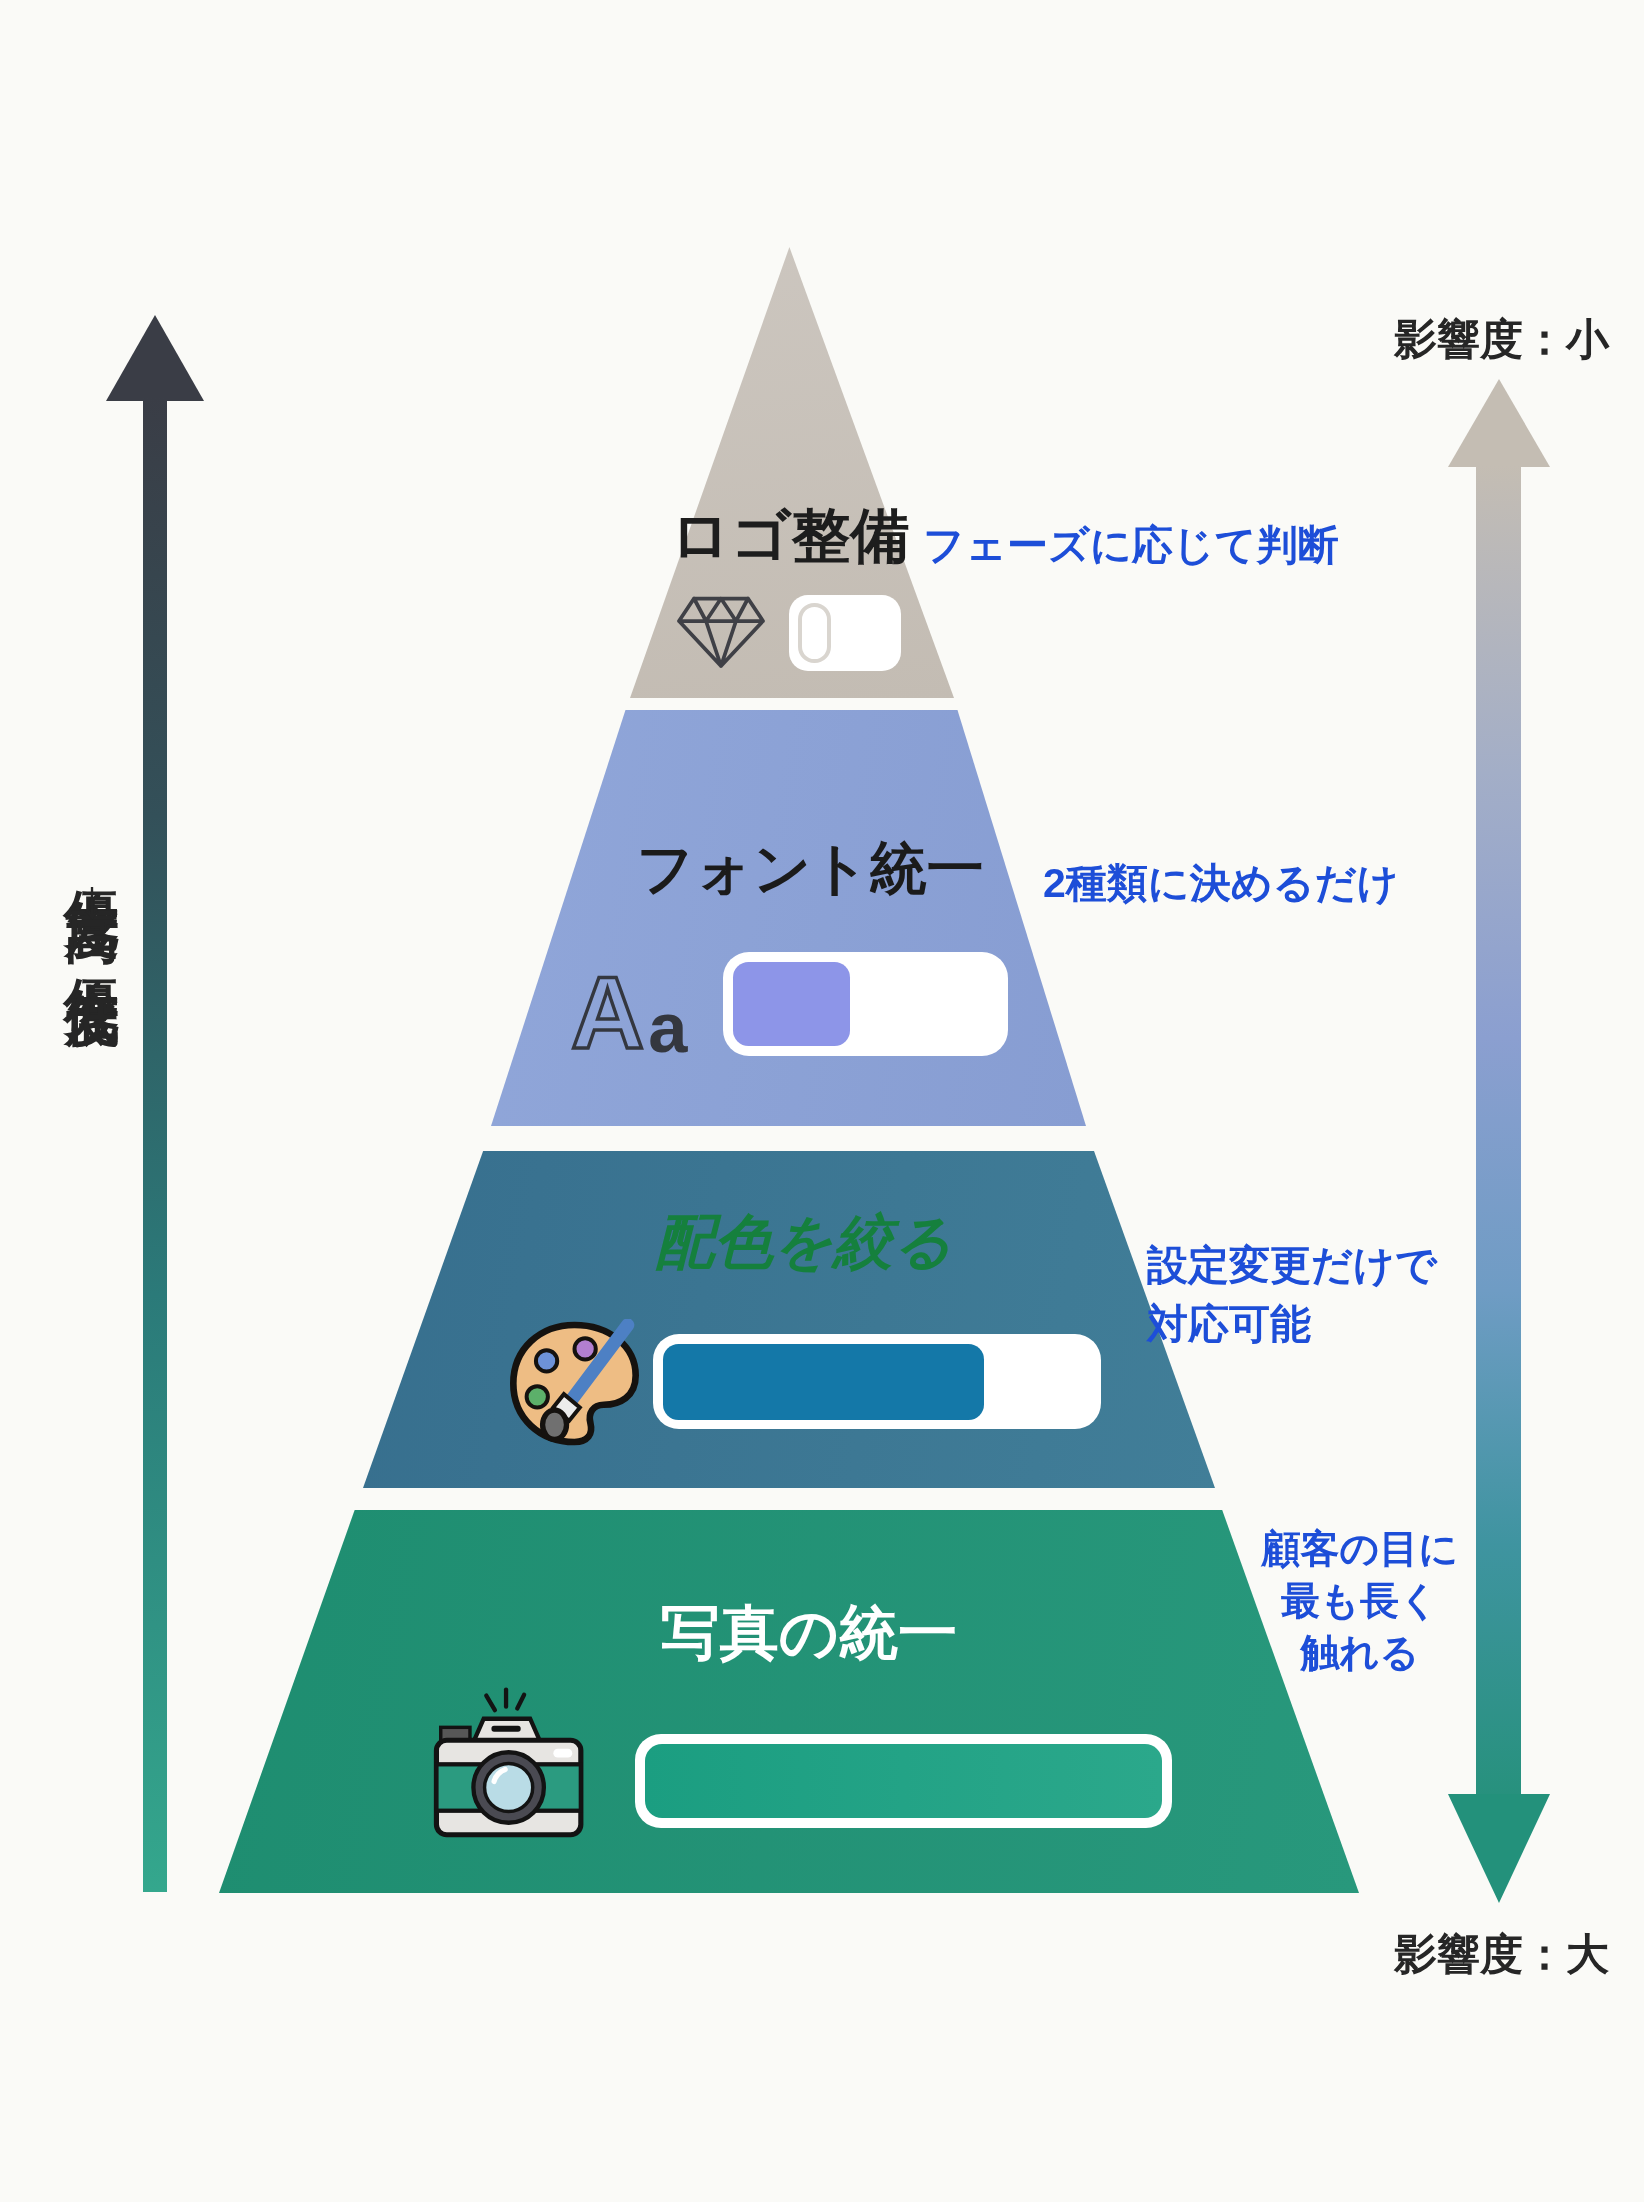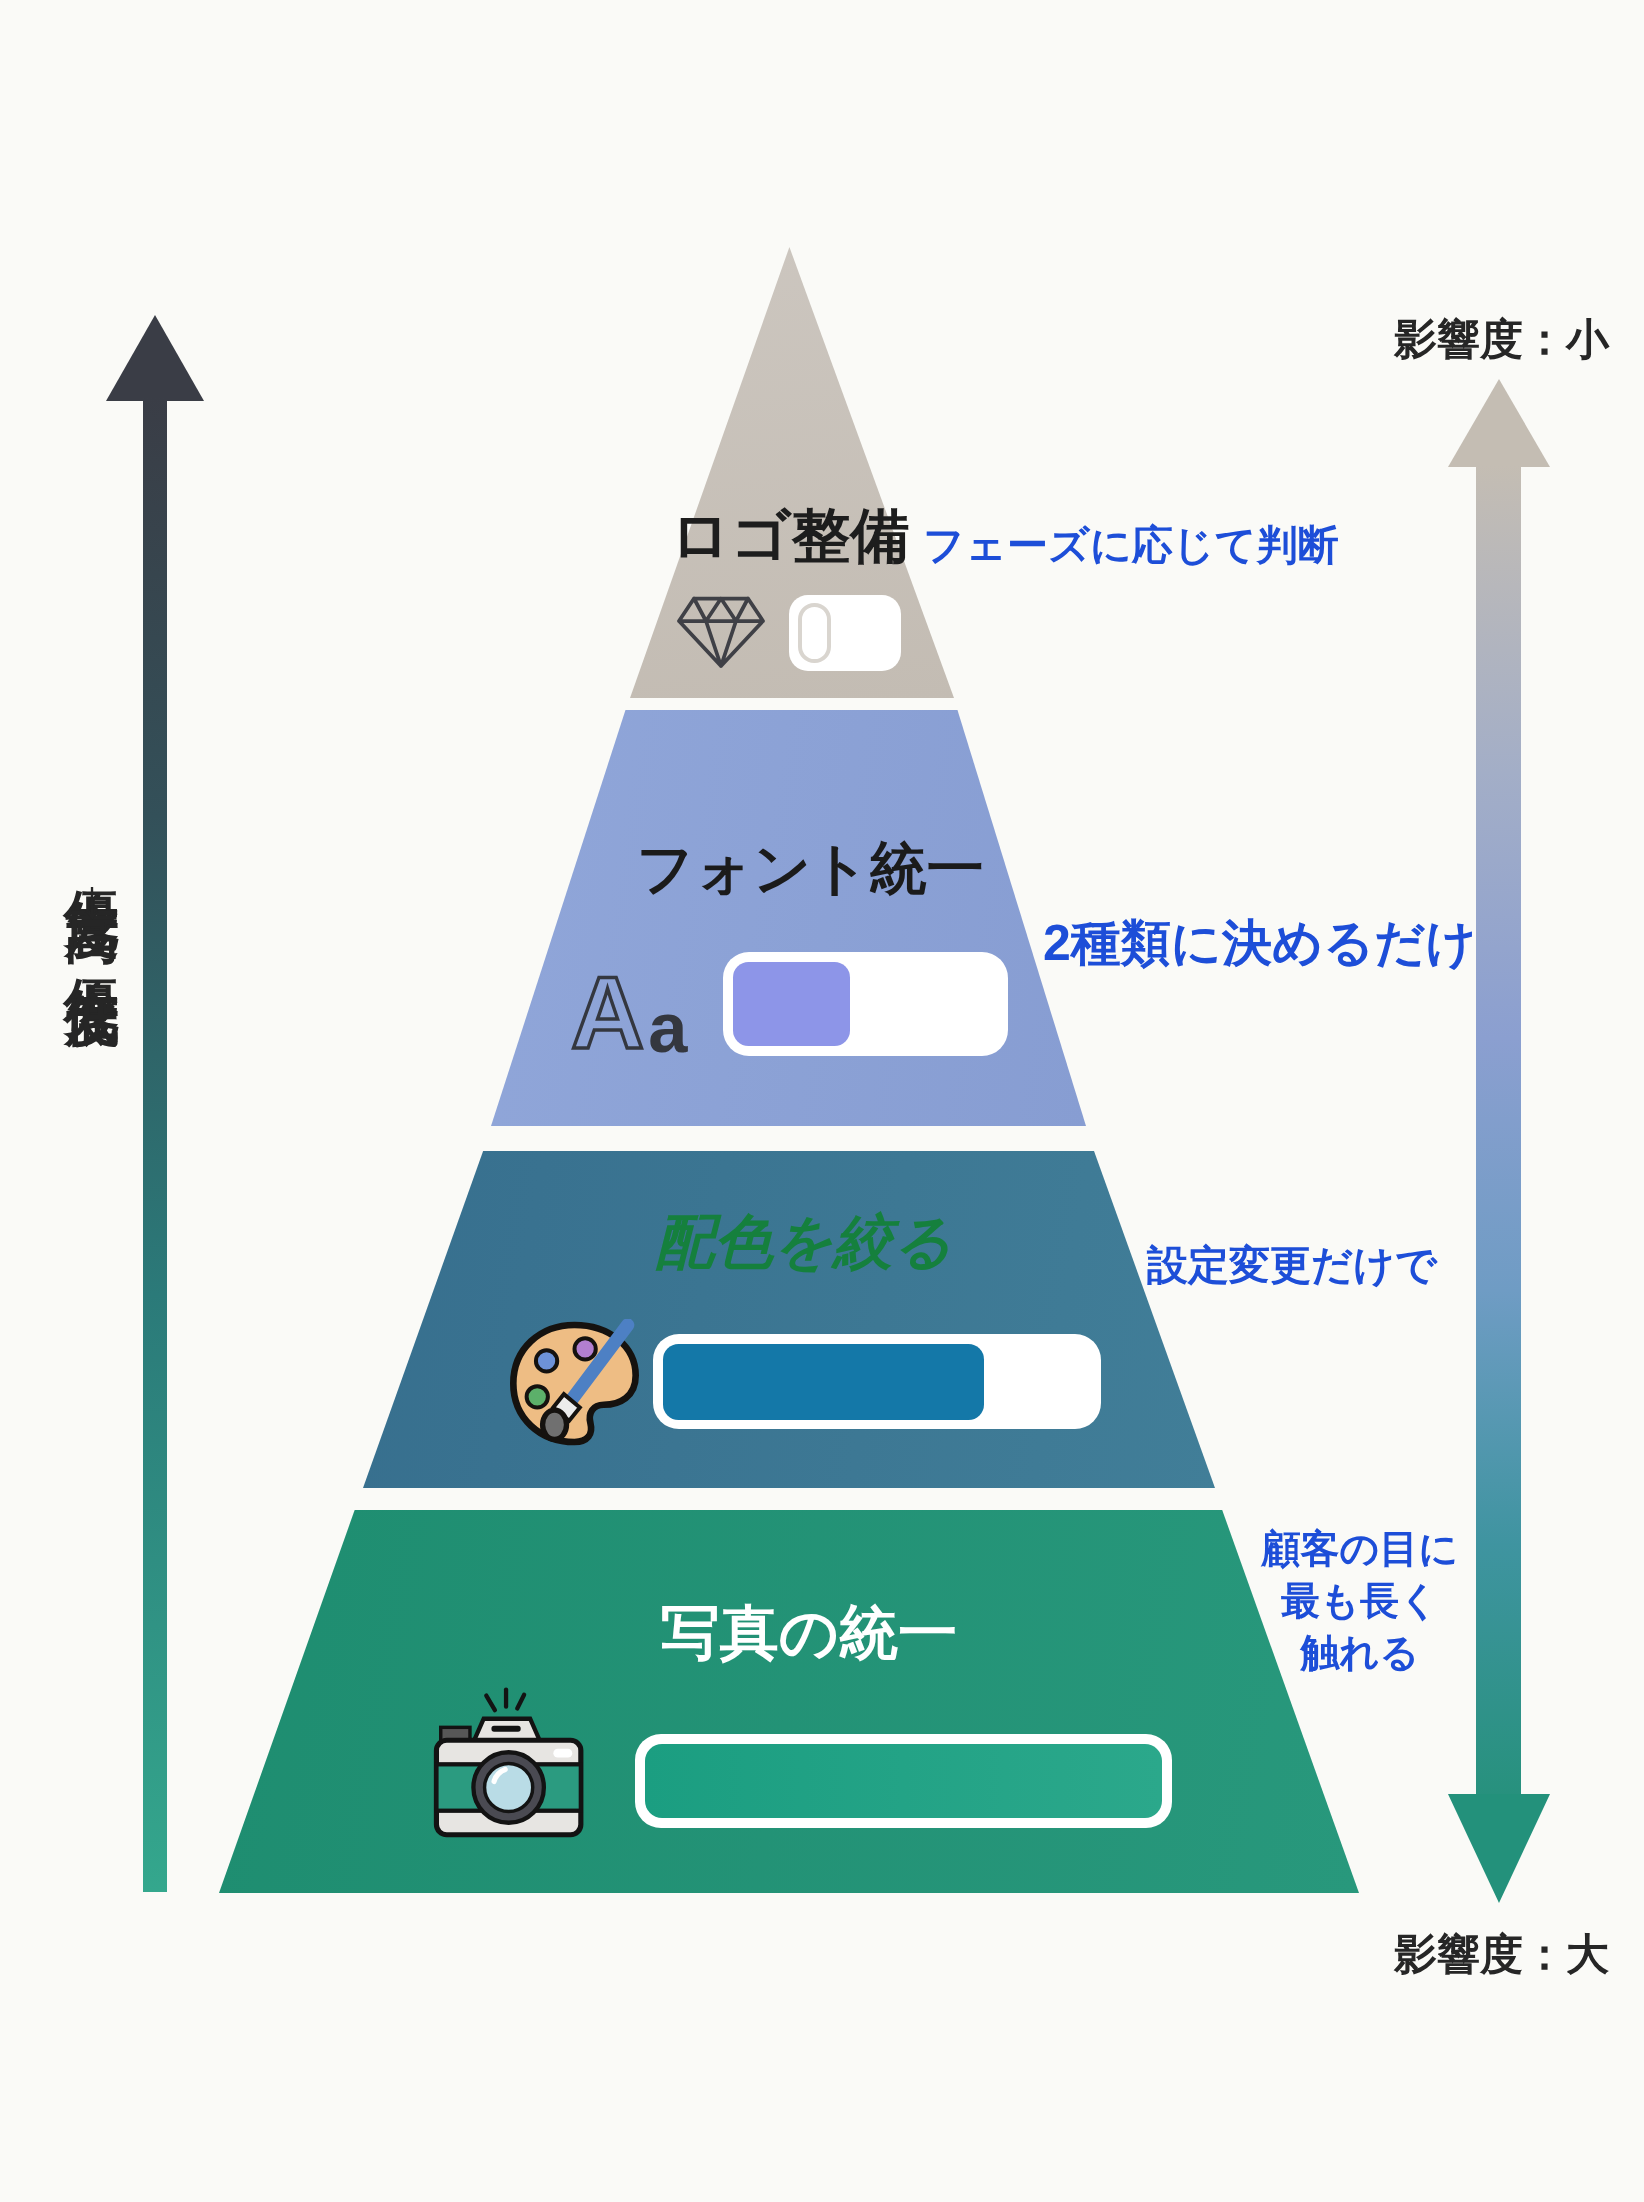--- a/index.html
+++ b/index.html
@@ -45,21 +45,21 @@
     clip-path:polygon(11.9% 0,88% 0,100% 100%,0 100%);}
 
   
   .tier-title{font-weight:700;white-space:nowrap;transform:translateX(-50%);}
   .t1-title{left:790px;top:497px;font-size:59px;color:#1d1d1d;}
   .t2-title{left:810px;top:831px;font-size:57px;color:#1b1b1b;}
   .t3-title{left:804px;top:1203px;font-size:59px;color:#15803d;font-style:italic;}
   .t4-title{left:809px;top:1594px;font-size:59px;color:#ffffff;}
   .annotation{font-weight:700;color:#1d4ed8;white-space:nowrap;}
   .t1-anno{left:923px;top:518px;font-size:41px;}
-  .t2-anno{left:1043px;top:910px;font-size:50px;text-align:right;}
+  .t2-anno{left:1043px;top:856px;font-size:41px;text-align:right;}
   .t3-anno{left:1292px;top:1236px;font-size:41px;transform:translateX(-50%);line-height:1.45;}
   .t4-anno{left:1360px;top:1523px;font-size:39px;text-align:center;transform:translateX(-50%);line-height:1.33;}
 
   
   .bar{position:absolute;background:#ffffff;border-radius:26px;box-sizing:border-box;}
   .bar .fill{height:100%;border-radius:15.5px;}
   .t2-bar{left:723px;top:952px;width:285px;height:104px;padding:10.3px;}
   .t2-bar .fill{background:#8d95e8;}
   .t3-bar{left:653px;top:1334px;width:448px;height:95px;padding:9.5px;}
   .t3-bar .fill{background:#1478a8;}
@@ -110,20 +110,21 @@
       <text x="90" y="124" font-family="Liberation Sans, DejaVu Sans, sans-serif" font-size="82" font-weight="bold" fill="#34373f">a</text>
     </svg>
   </div>
   <div class="bar t2-bar">
     <div class="fill" style="width: 44%;"></div>
   </div>
 
   <div class="abs tier-title t3-title">配色を絞る</div>
   <div class="abs annotation t3-anno">
     <div>設定変更だけで</div>
+    <div>対応可能</div>
   </div>
   <div class="icon-box" style="left:508px;top:1319px;width:133px;height:129px;">
     <svg width="133" height="129" viewBox="0 0 100 96">
       <path d="M50 4 C24 4 4 22 4 48 C4 74 24 92 50 92 C60 92 64 86 62 78 C60 70 64 64 72 64 C84 64 96 58 96 42 C96 20 76 4 50 4 Z" fill="#eebd84" stroke="#15120f" stroke-width="5" stroke-linejoin="round"></path>
       <circle cx="58" cy="22" r="8" fill="#b27fd0" stroke="#15120f" stroke-width="3"></circle>
       <circle cx="29" cy="31" r="8" fill="#6d92d8" stroke="#15120f" stroke-width="3"></circle>
       <circle cx="22" cy="58" r="8" fill="#5cb06a" stroke="#15120f" stroke-width="3"></circle>
       <line x1="90" y1="4" x2="48" y2="60" stroke="#4d80c4" stroke-width="10" stroke-linecap="round"></line>
       <polygon points="42,56 54,66 46,76 34,66" fill="#ececec" stroke="#15120f" stroke-width="3"></polygon>
       <ellipse cx="35" cy="79" rx="9" ry="11" fill="#707070" stroke="#15120f" stroke-width="4"></ellipse>

